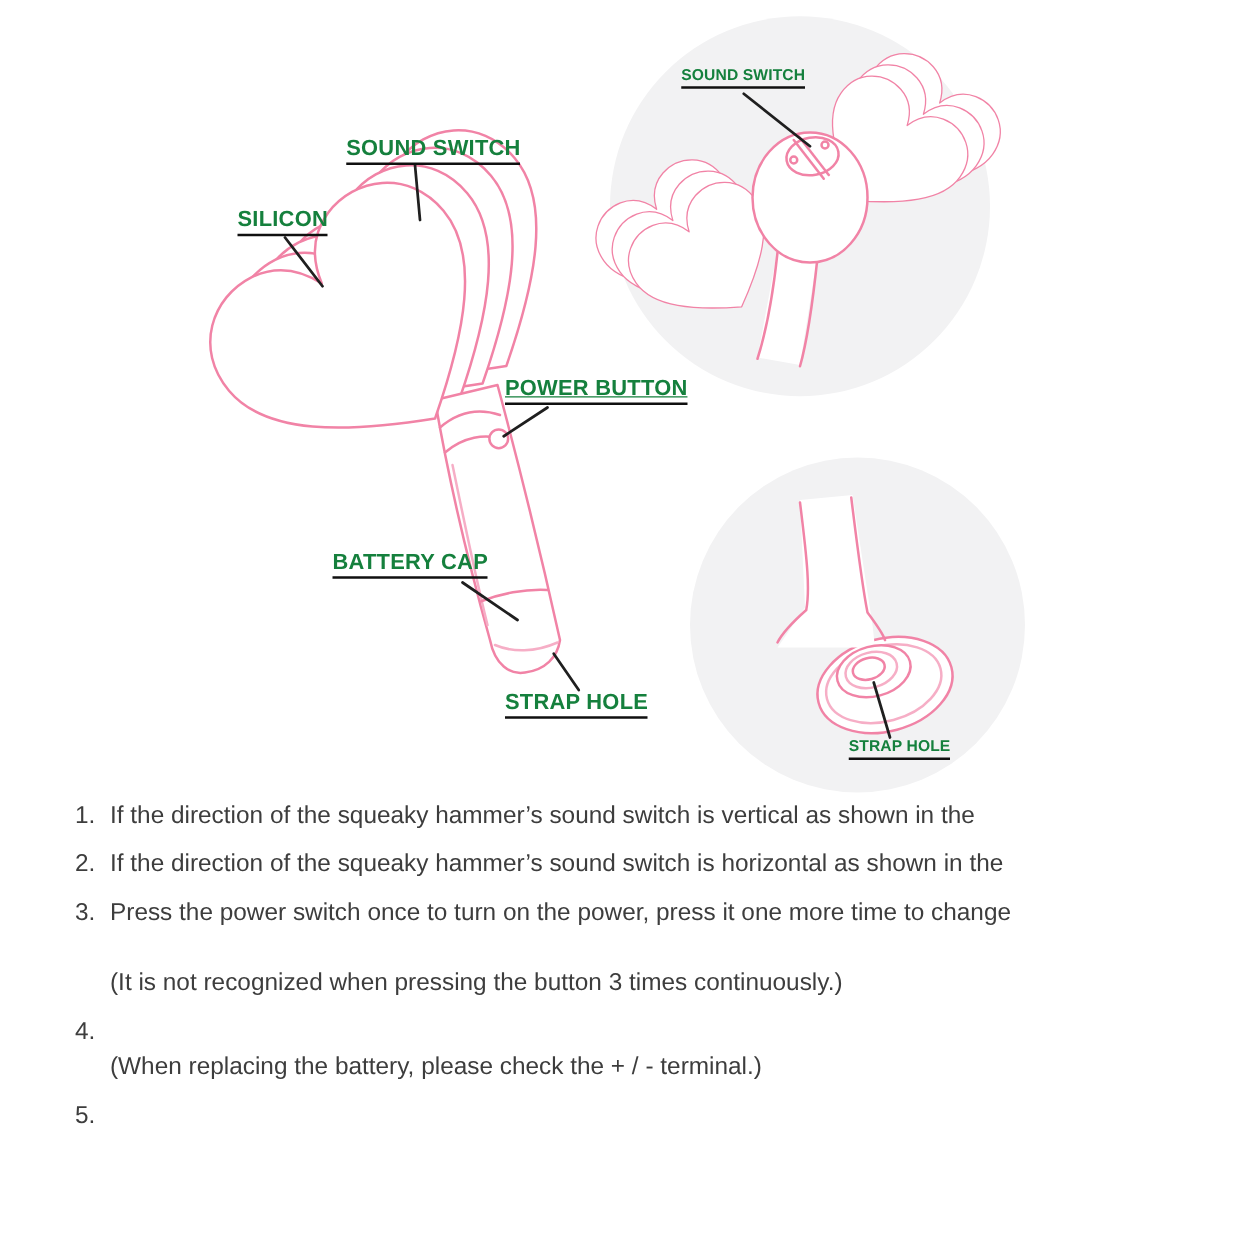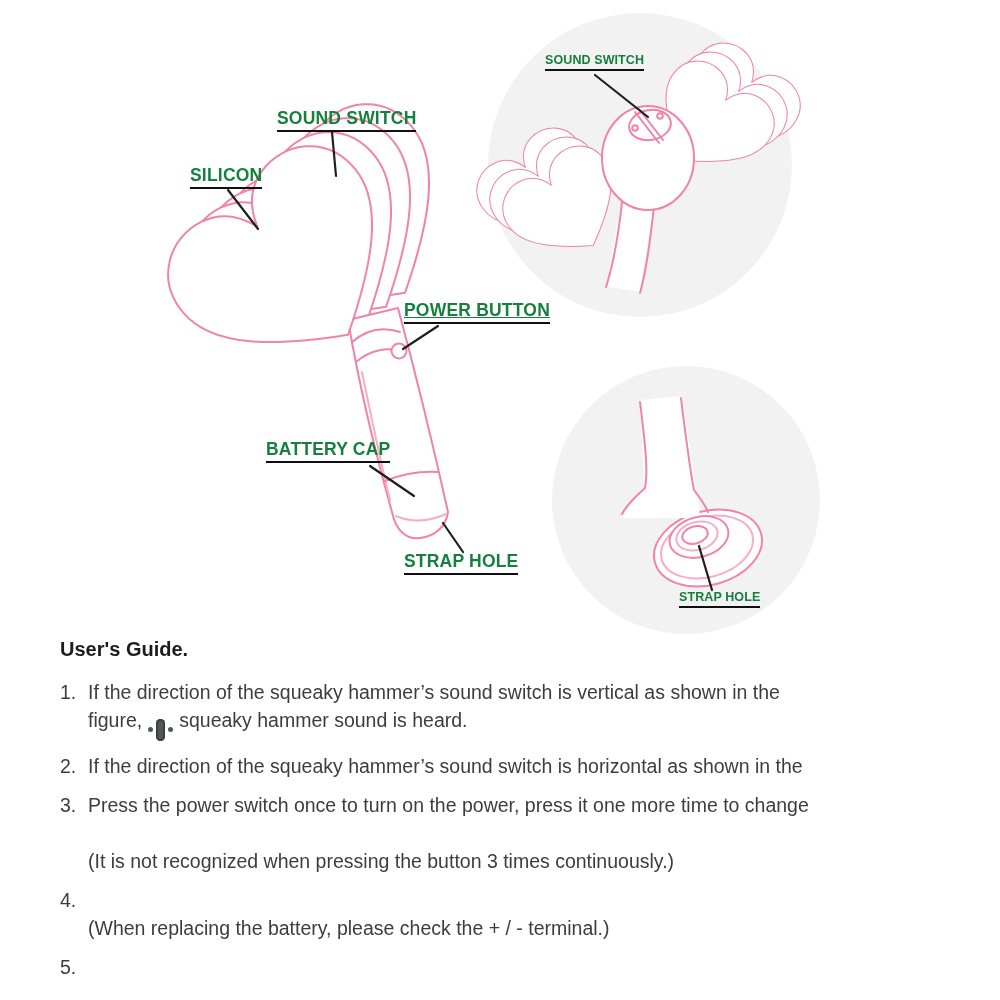--- a/index.html
+++ b/index.html
@@ -120,31 +120,25 @@
 
 <div id="lbl-sound-switch-main" class="lbl">SOUND SWITCH</div>
 <div id="lbl-silicon" class="lbl">SILICON</div>
 <div id="lbl-power-button" class="lbl">POWER BUTTON</div>
 <div id="lbl-battery-cap" class="lbl">BATTERY CAP</div>
 <div id="lbl-strap-hole-main" class="lbl">STRAP HOLE</div>
 <div id="lbl-sound-switch-detail" class="lbl lbl-sm">SOUND SWITCH</div>
 <div id="lbl-strap-hole-detail" class="lbl lbl-sm">STRAP HOLE</div>
 
 <div id="guide">
-  <p class="title">User's Guide.</p>
 
   <div class="item">
     <span class="num">1.</span>
     <span class="itext">
       <span class="gline">If the direction of the squeaky hammer’s sound switch is vertical as shown in the</span><br>
-      <span class="gline"><span>figure,</span><span class="sw-v">
-            <span class="dot"></span>
-            <span class="bar"></span>
-            <span class="dot"></span>
-          </span><span>squeaky hammer sound is heard.</span></span>
     </span>
   </div>
 
   <div class="item">
     <span class="num">2.</span>
     <span class="itext">
       <span class="gline">If the direction of the squeaky hammer’s sound switch is horizontal as shown in the</span><br>
     </span>
   </div>
 

